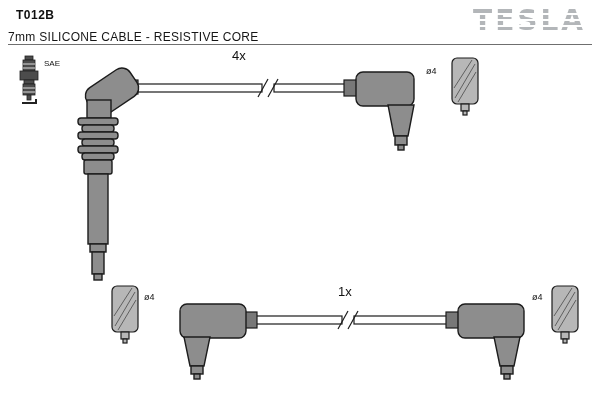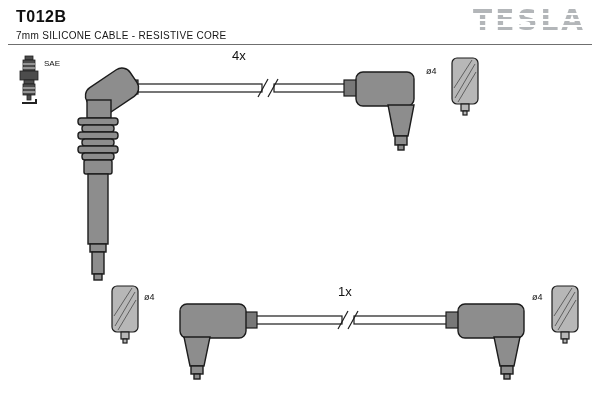--- a/index.html
+++ b/index.html
@@ -1,20 +1,20 @@
 <!DOCTYPE html>
 <html><head>
 <meta charset="utf-8">
 <style>
   html,body{margin:0;padding:0;background:#fff;}
   .page{position:relative;width:600px;height:400px;background:#ffffff;overflow:hidden;
         font-family:"Liberation Sans",sans-serif;color:#111;}
-  .part-number{position:absolute;top:8px;left:16px;font-size:16px;font-weight:bold;
+  .part-number{position:absolute;top:8px;left:16px;font-size:12px;font-weight:bold;
         letter-spacing:.5px;color:#101010;}
-  .subtitle{position:absolute;top:30px;left:16px;font-size:10px;letter-spacing:.3px;color:#161616;}
+  .subtitle{position:absolute;top:30px;left:8px;font-size:12px;letter-spacing:.3px;color:#161616;}
   .brand{position:absolute;top:4px;right:14px;font-size:28px;font-weight:bold;
         letter-spacing:3px;color:#b3b6b9;font-family:"DejaVu Sans","Liberation Sans",sans-serif;}
   .brand-stripe{position:absolute;right:10px;width:152px;height:2px;background:#ffffff;}
   .s1{top:13px;} .s2{top:19px;} .s3{top:25px;}
   .rule{position:absolute;top:44px;left:8px;right:8px;height:1px;background:#6f6f6f;}
   svg{position:absolute;top:0;left:0;}
   svg text{font-family:"Liberation Sans",sans-serif;fill:#111;}
   .lbl-small{font-size:8px;}
   .lbl-dia{font-size:9px;}
   .lbl-qty{font-size:13px;}

